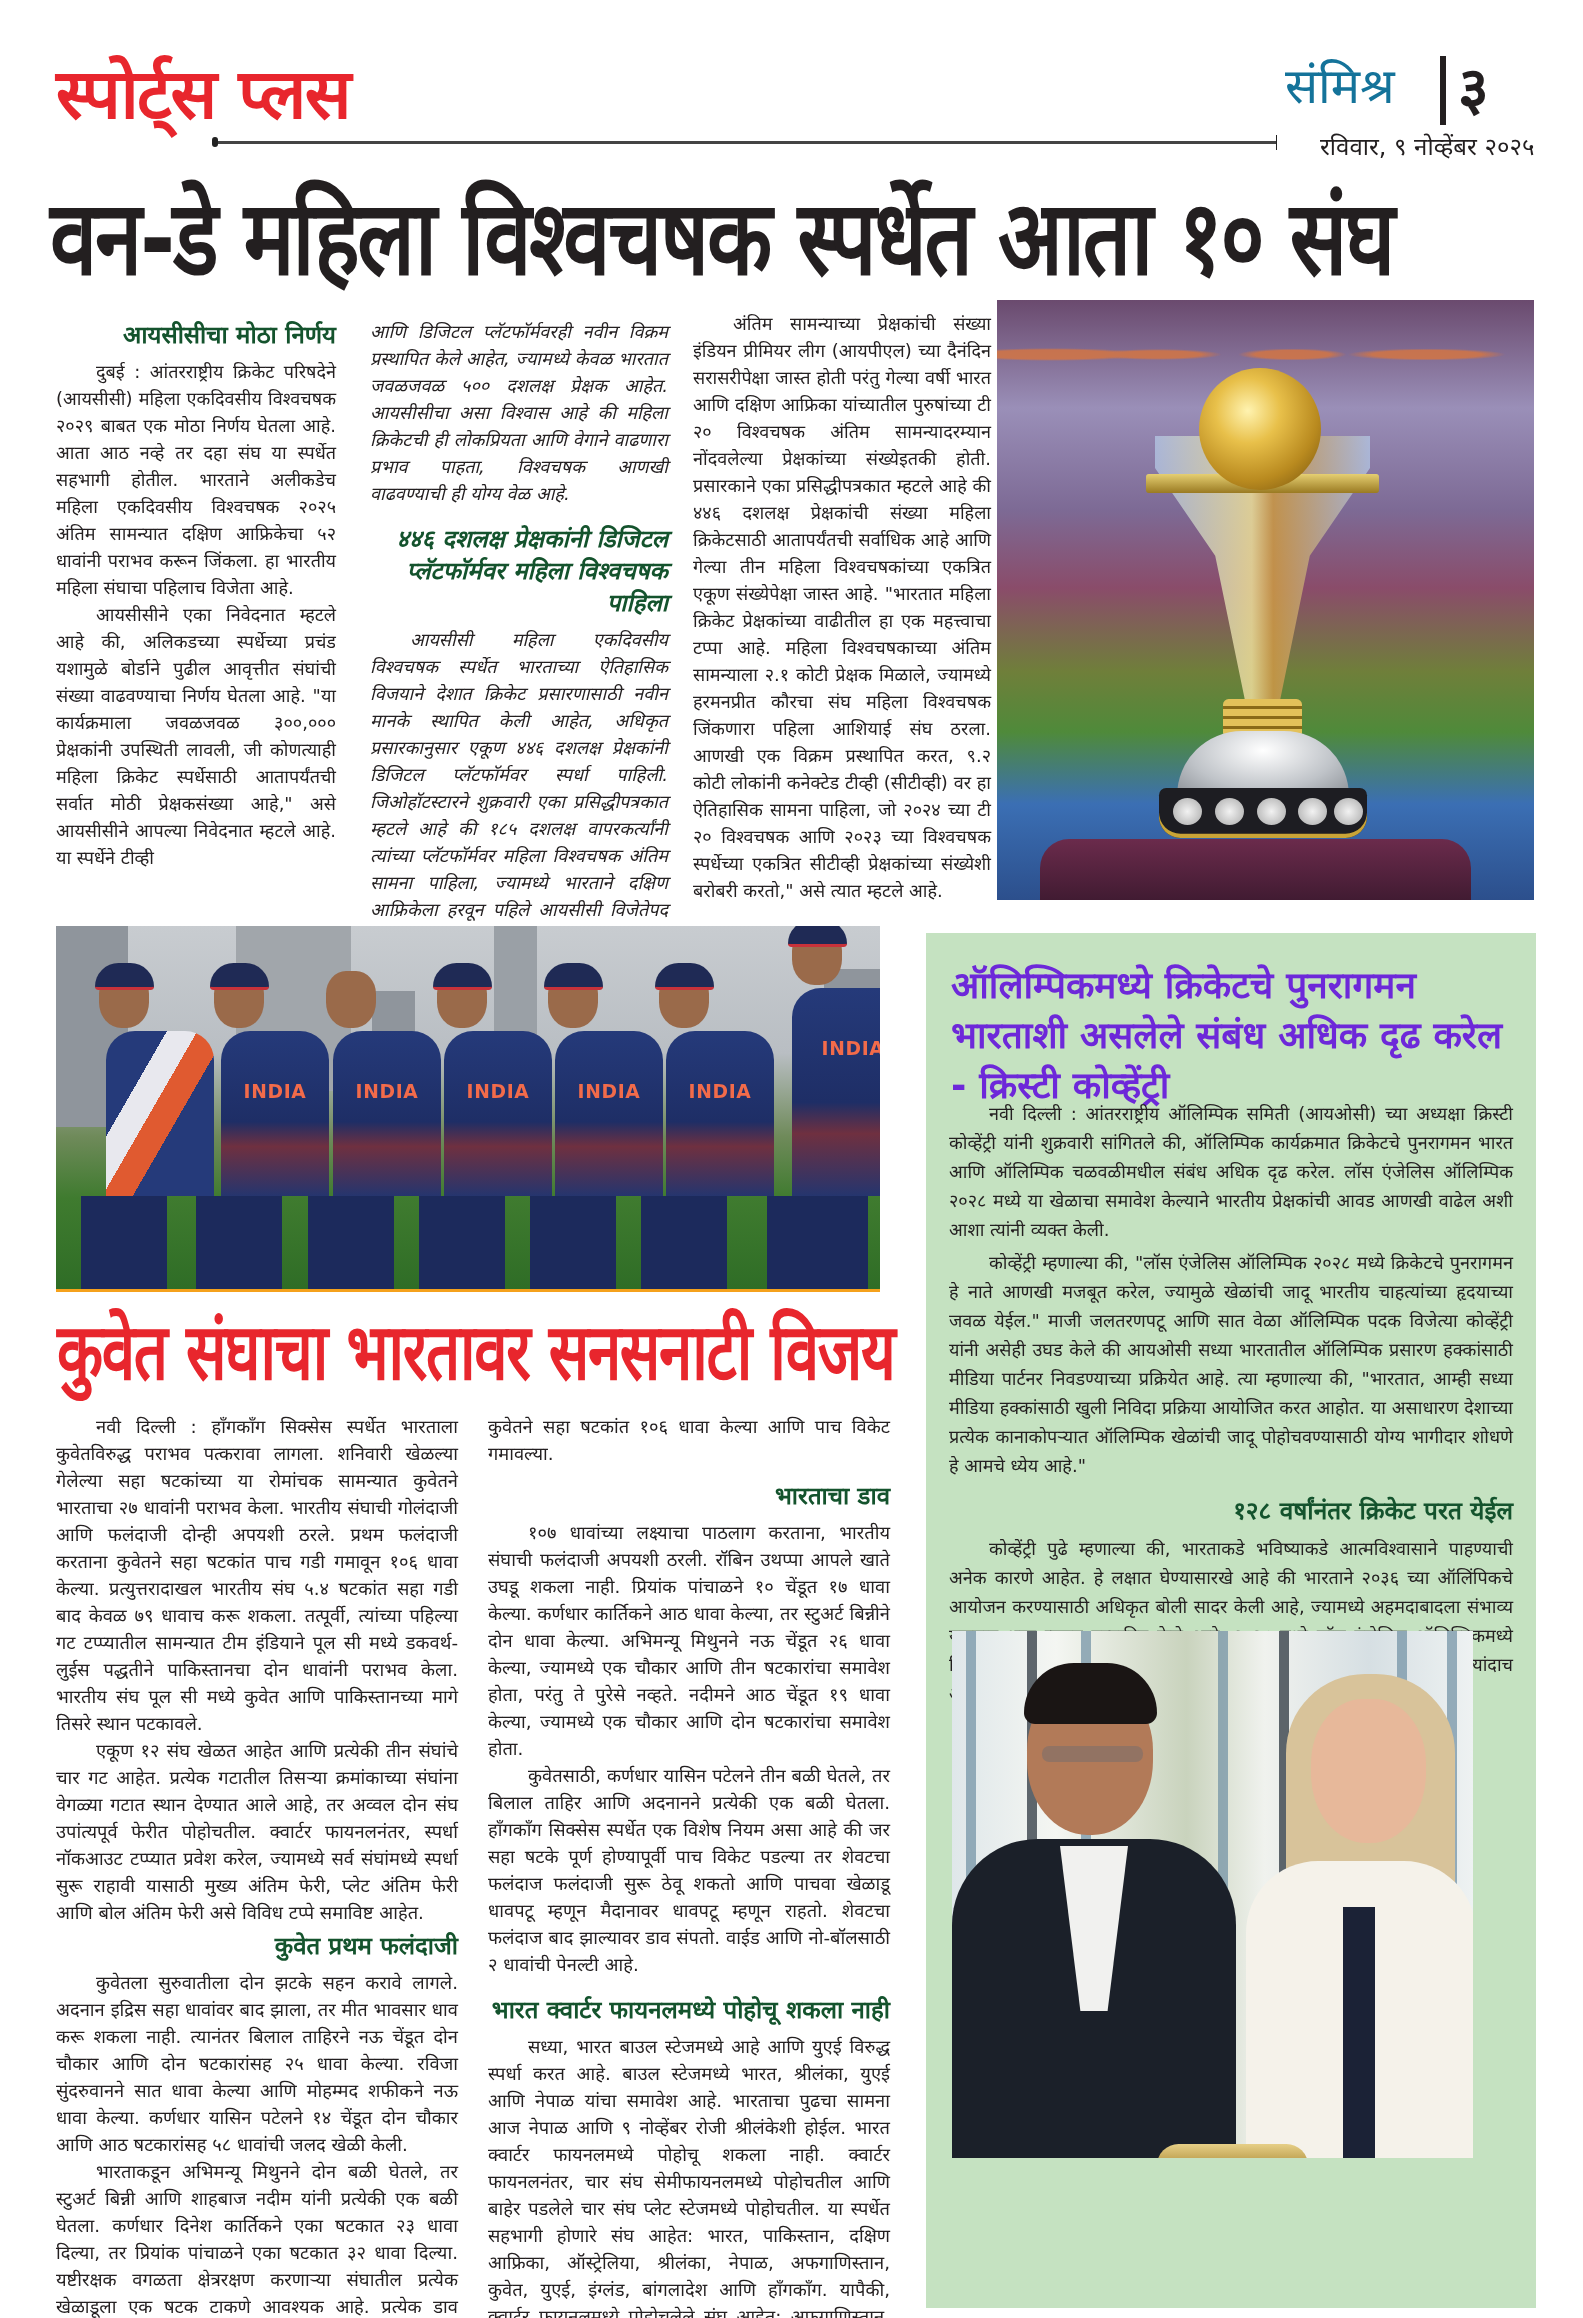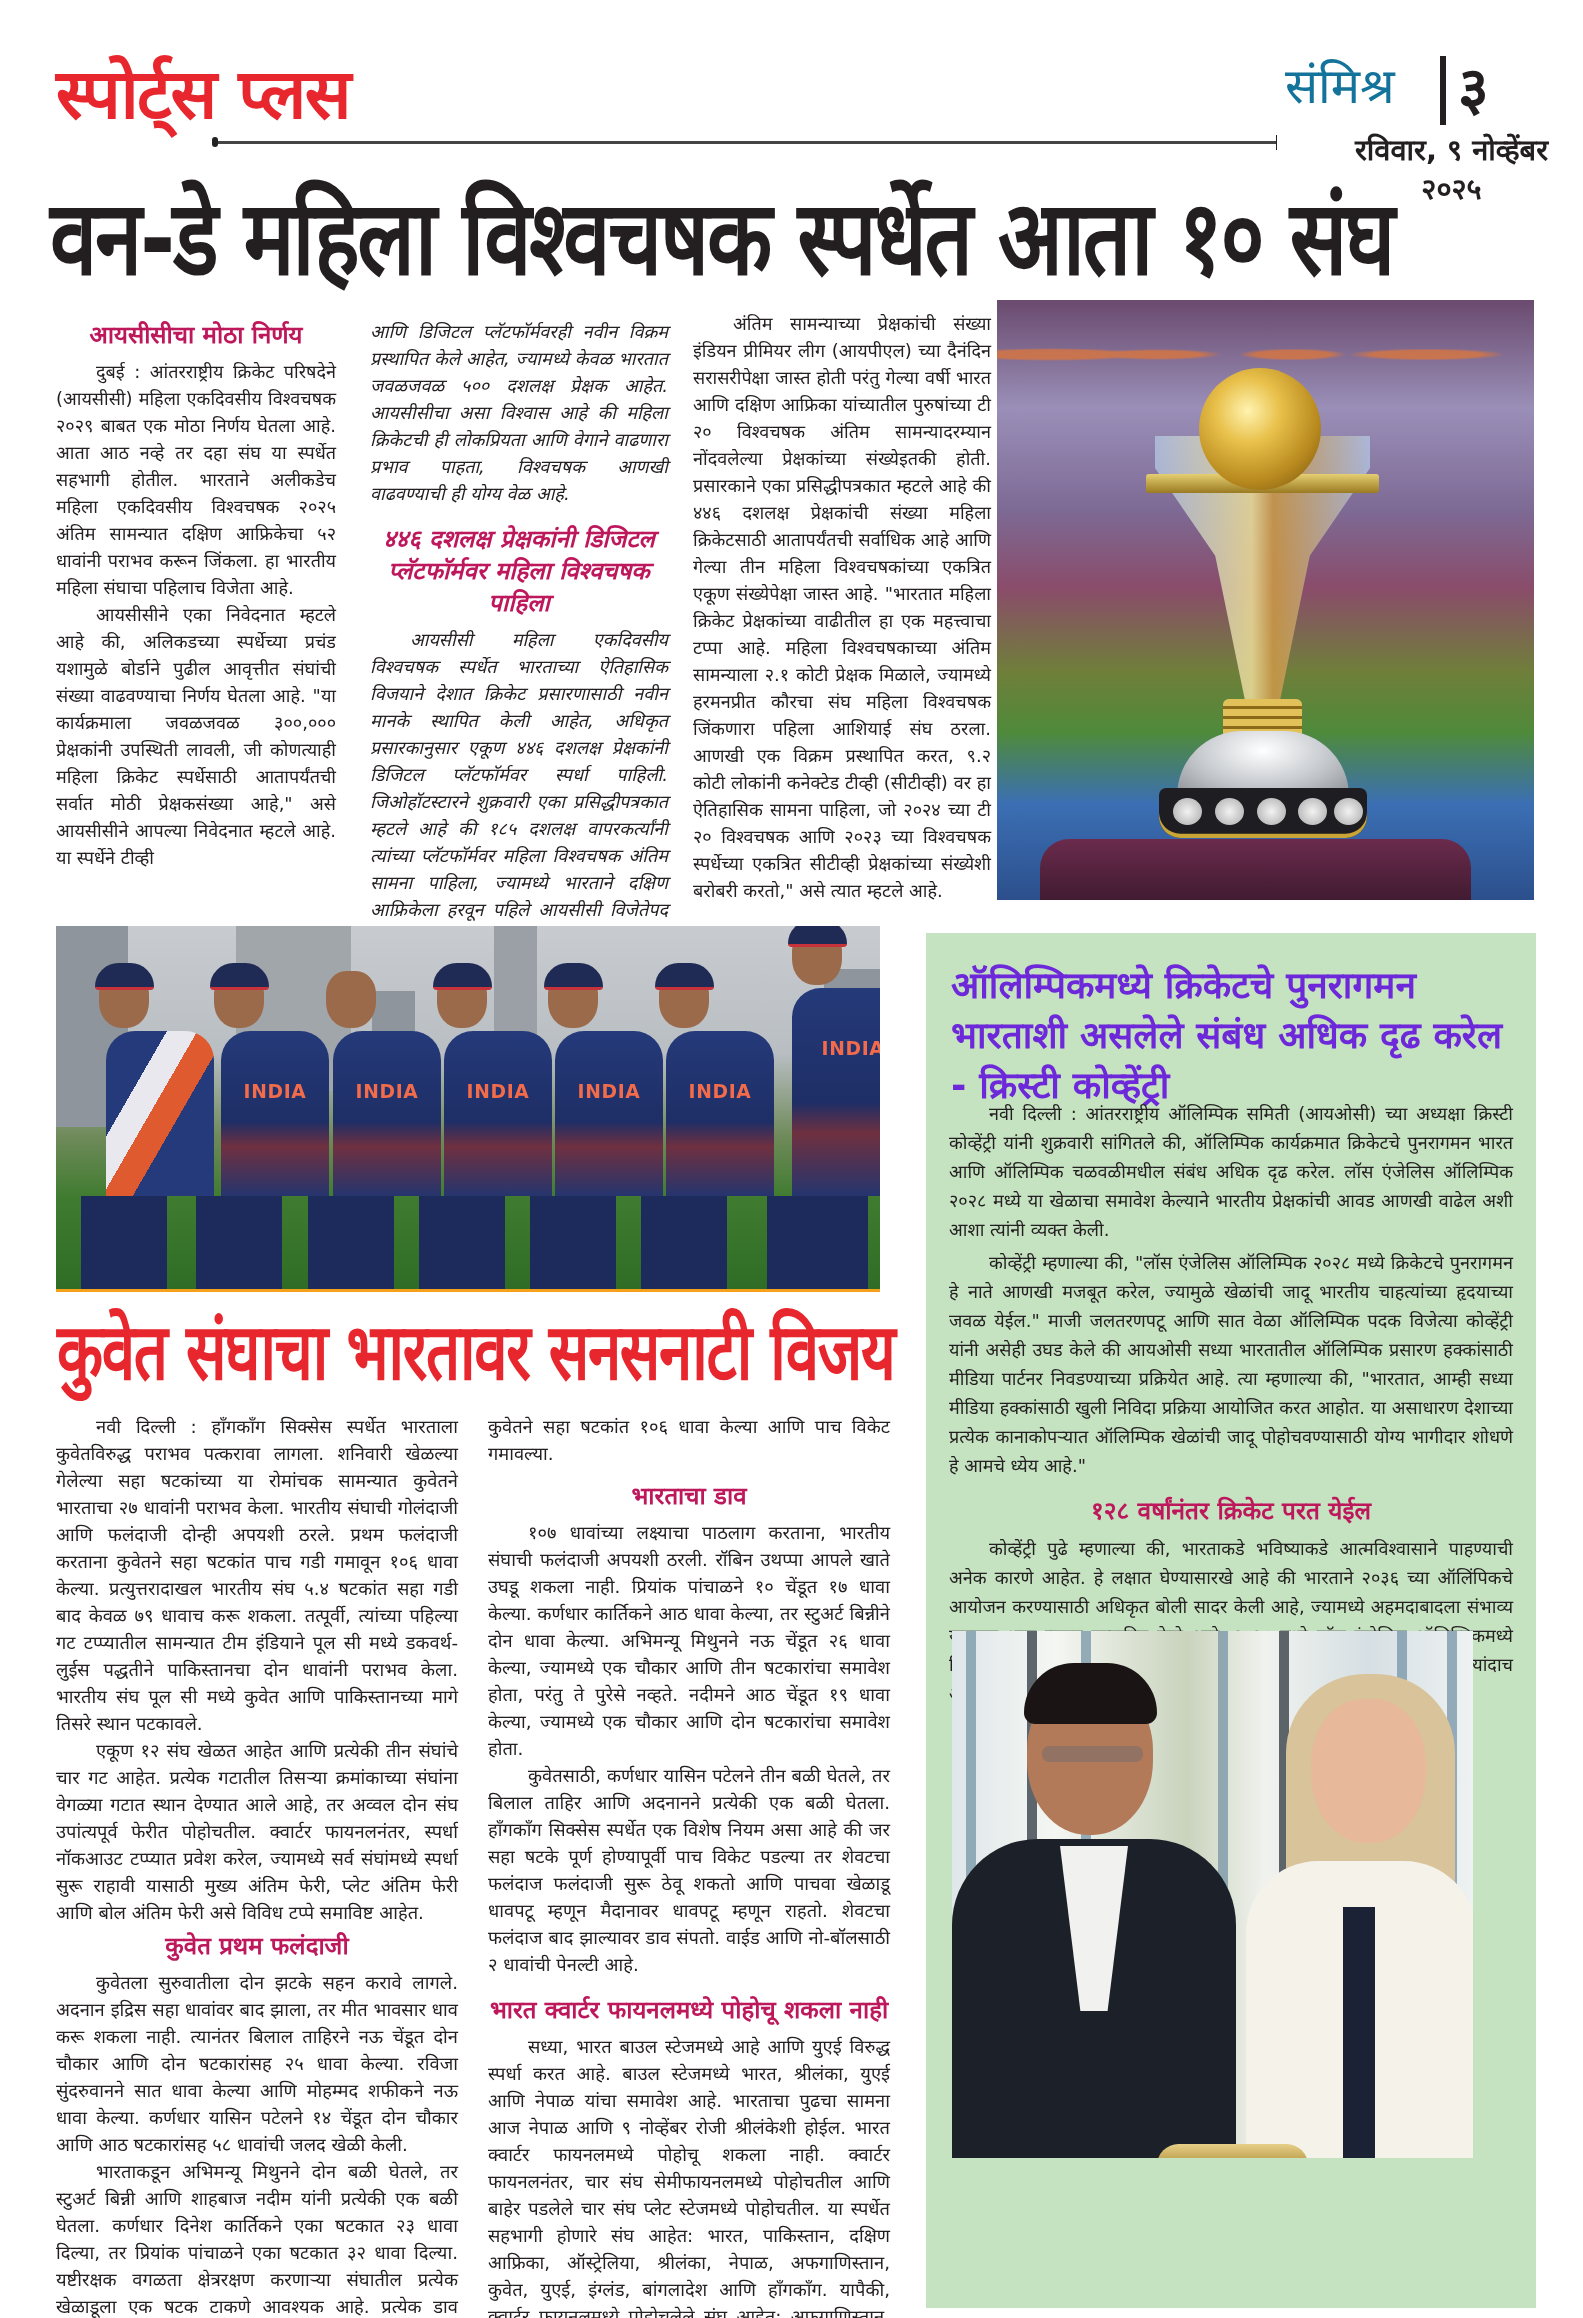--- a/index.html
+++ b/index.html
@@ -8,29 +8,29 @@
   .abs { position: absolute; }
   
   .brand { left: 56px; top: 57px; font-size: 69px; font-weight: bold; color: #e8262d;
            letter-spacing: -1.4px; line-height: 1.1; }
   .rule { left: 215px; top: 141px; width: 1061px; height: 2.9px; background: #444; }
   .rule::before { content: ""; position: absolute; left: -2.9px; top: -3.6px; width: 5.7px; height: 10px; background: #222; border-radius: 2.9px; }
   .rule::after { content: ""; position: absolute; right: -1.4px; top: -5.7px; width: 1.4px; height: 14.4px; background: #222; }
   .section { left: 1285px; top: 62px; font-size: 49px; font-weight: normal; color: #14739a; line-height: 1; }
   .sep { left: 1440px; top: 56px; width: 5.7px; height: 69px; background: #231f20; }
   .pageno { left: 1458px; top: 59px; font-size: 59px; font-weight: bold; color: #231f20; line-height: 1; }
-  .date { left: 1320px; top: 129px; font-size: 29px; font-weight: bold; color: #231f20; text-align: center; }
+  .date { left: 1320px; top: 129px; font-size: 24px; font-weight: normal; color: #231f20; text-align: center; }
   
   .headline { left: 50px; top: 172px; width: 1486px; font-size: 85px; font-weight: bold; color: #231f20;
               line-height: 1.3; letter-spacing: -2.2px; white-space: nowrap; transform: scaleY(1.22); transform-origin: top left; }
   
   .col { font-size: 18px; line-height: 27px; text-align: justify; color: #231f20; }
   .col p { margin: 0; text-indent: 40px; }
   .col p.noindent { text-indent: 0; }
-  .subhead { font-weight: bold; color: #be185d; text-align: center; font-size: 24px; line-height: 32px; margin: 10px 0 7.2px; }
+  .subhead { font-weight: bold; color: #14532d; text-align: right; font-size: 24px; line-height: 32px; margin: 10px 0 7.2px; }
   .c1 { left: 56px; top: 309px; width: 280px; }
   .c2 { left: 370px; top: 318px; width: 298px; font-style: italic; }
   .c3 { left: 693px; top: 310px; width: 298px; }
   
   .trophy { left: 997px; top: 300px; width: 537px; height: 600px; overflow: hidden;
             background: linear-gradient(180deg, #6a4a6e 0%, #9a8fb8 18%, #7d6a95 35%, #8a4c6a 48%, #6f7f3a 62%, #4f8a3a 72%, #3b6fb4 84%, #2c4f8c 100%); }
   .trophy .blur1 { position:absolute; left:0; top:21.5px; width:100%; height:65px; background: radial-gradient(ellipse at 10% 50%, #d9763f 0 10%, transparent 14%), radial-gradient(ellipse at 30% 50%, #d9763f 0 8%, transparent 12%), radial-gradient(ellipse at 55% 50%, #d9763f 0 9%, transparent 13%), radial-gradient(ellipse at 80% 50%, #d9763f 0 9%, transparent 13%); opacity: .8; }
   .trophy .ball { position:absolute; left:202px; top:68px; width:122px; height:122px; border-radius:50%;
                   background: radial-gradient(circle at 40% 35%, #fff3b0 0%, #e8c04a 30%, #b98a1f 65%, #6d4d0c 100%); }
   .trophy .cup { position:absolute; left:158px; top:136px; width:215px; height:266px;

